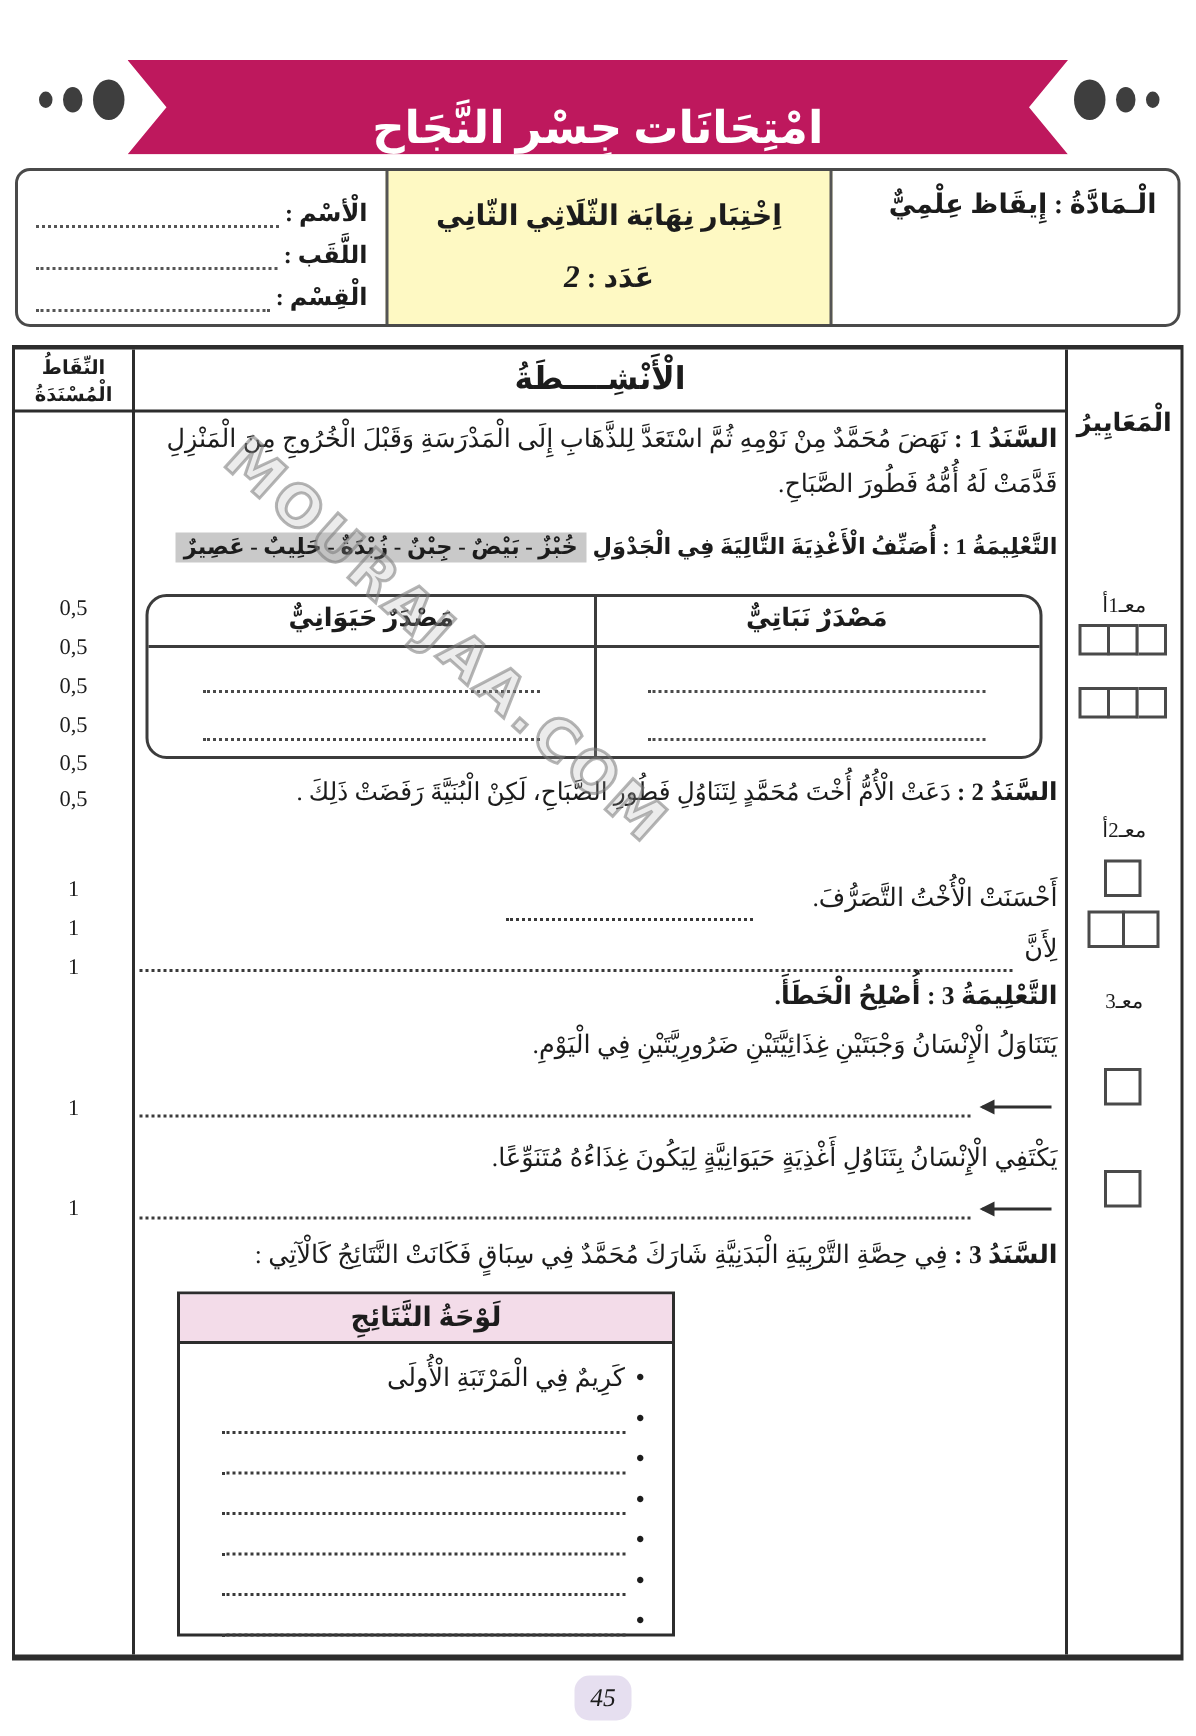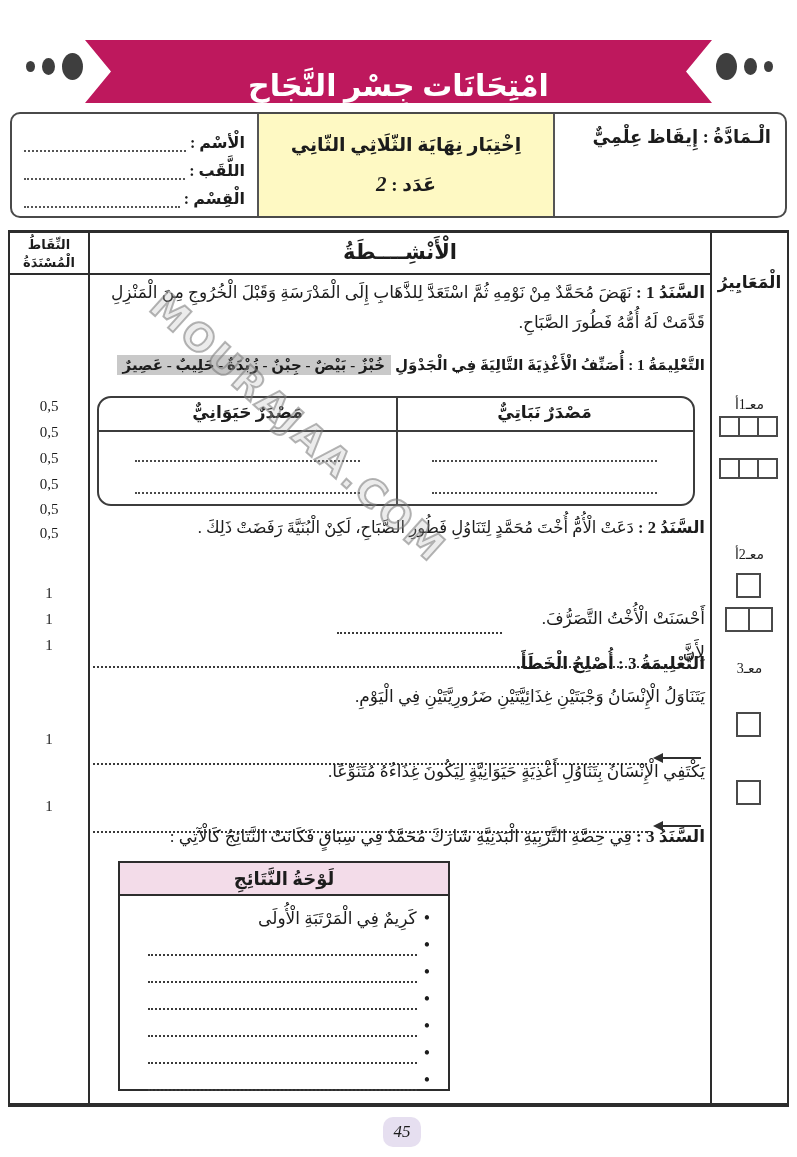--- a/index.html
+++ b/index.html
@@ -41,21 +41,21 @@
   .hdr-underline{position:absolute;left:0;top:40px;width:701px;height:2px;background:#2d2d2d;}
   .th{position:absolute;text-align:center;font-weight:bold;}
   .th-marks{left:0;width:78px;top:3px;font-size:13px;line-height:1.35;}
   .th-activities{left:80px;width:620px;top:7px;font-size:21px;}
   .th-criteria{left:702px;width:75px;top:10px;font-size:17px;margin-top:29px;}
 
   
   .line{position:absolute;right:82px;width:612px;direction:rtl;text-align:right;font-size:17px;line-height:1.75;}
   .lbl{font-weight:bold;}
   .hl{background:#c9c9c9;padding:2px 6px;font-weight:bold;}
-  .flexline{display:flex;direction:rtl;align-items:flex-end;margin-top:20px;}
+  .flexline{display:flex;direction:rtl;align-items:flex-end;}
   .ansdots{border-bottom:2px dotted #3a3a3a;height:14px;}
   .arrow{position:relative;width:46px;height:2px;background:#2f2f2f;margin:0 4px 6px 8px;}
   .arrow::before{content:"";position:absolute;left:-2px;top:-4px;border-top:5px solid transparent;
                  border-bottom:5px solid transparent;border-right:10px solid #2f2f2f;}
 
   
   .ctable{position:absolute;left:87px;top:163px;width:598px;height:110px;border:2px solid #3c3c3c;
           border-radius:14px;box-sizing:border-box;}
   .ctable .mid{position:absolute;left:50%;top:0;width:2px;height:100%;background:#3c3c3c;}
   .ctable .chline{position:absolute;left:0;top:32px;width:100%;height:2px;background:#3c3c3c;}

